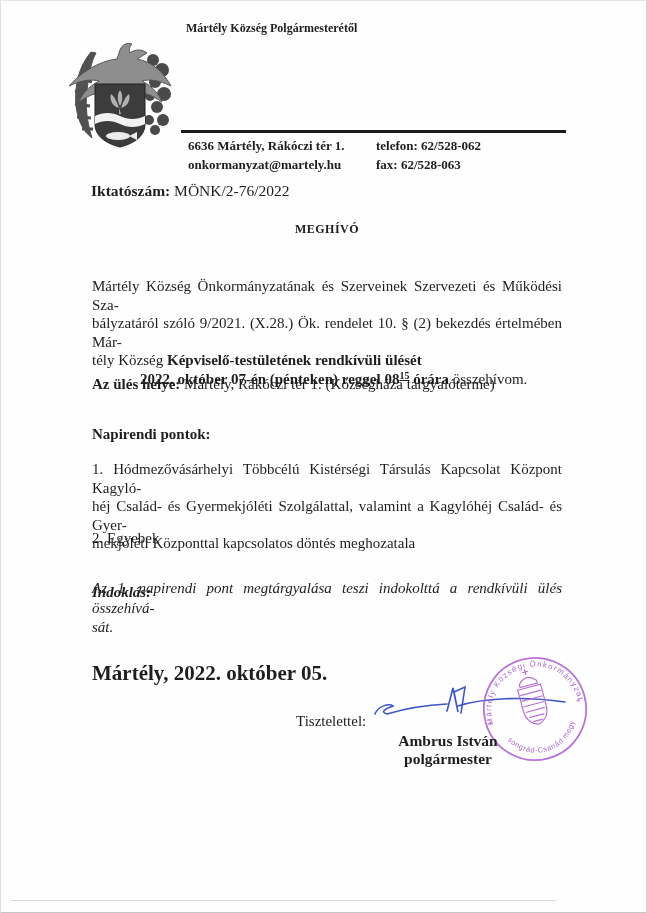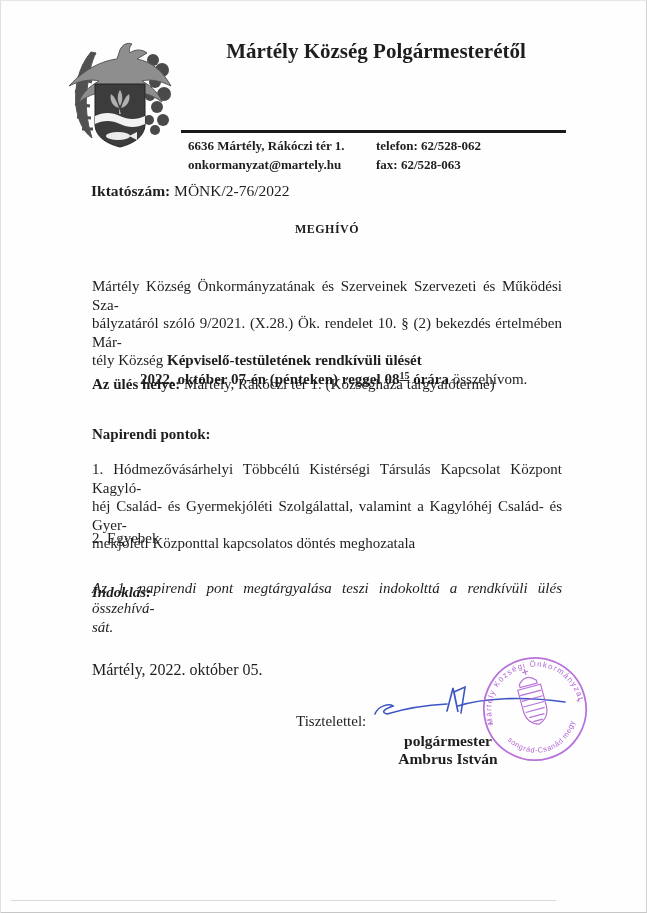--- a/index.html
+++ b/index.html
@@ -10,35 +10,35 @@
     font-family:"Liberation Serif","DejaVu Serif",serif;color:#1e1e1e;
     overflow:hidden;
   }
   .abs{position:absolute;}
   .b{font-weight:bold;}
   .u{}
   .i{font-style:italic;}
   .body-txt{font-size:15px;line-height:18.5px;}
   .col{width:470px;}
   .just{text-align:justify;text-align-last:justify;}
-  .hdr-title{left:185px;top:38px;width:380px;text-align:center;font-size:21px;font-weight:bold;}
+  .hdr-title{left:185px;top:20px;width:380px;font-size:12px;font-weight:bold;}
   .rule{left:180px;top:129px;width:385px;height:3px;background:#1a1a1a;}
   .addr{left:187px;top:135px;font-size:13px;line-height:19px;font-weight:bold;display:grid;grid-template-columns:188px auto;}
   .ikt{left:90px;top:181px;font-size:15.5px;}
   .doc-title{left:91px;top:221px;width:470px;text-align:center;font-size:12px;font-weight:bold;letter-spacing:.5px;}
   .intro{left:91px;top:276px;}
   .indent{padding-left:48px;}
   .sup15{font-size:10px;font-weight:bold;text-decoration:underline;position:relative;top:-5px;}
   .venue{left:91px;top:374px;}
   .agenda-h{left:91px;top:424px;}
   .item1{left:91px;top:459px;}
   .item2{left:91px;top:528px;}
   .ind-h{left:91px;top:582px;}
   .ind-p{left:91px;top:578px;line-height:19.5px;}
-  .close-date{left:91px;top:660px;font-size:16px;font-weight:normal;}
+  .close-date{left:91px;top:660px;font-size:21px;font-weight:bold;}
   .salut{left:295px;top:712px;font-size:15px;}
   .signer{left:377px;top:731px;width:140px;text-align:center;font-size:15.5px;font-weight:bold;line-height:18px;}
   .sig-svg{left:362px;top:678px;}
   .stamp-svg{left:477px;top:651px;}
   .arms-svg{left:64px;top:33px;}
   .scanline{left:10px;top:899px;width:545px;height:1px;background:#dadada;}
 </style>
 </head>
 <body>
 
@@ -159,19 +159,19 @@
       <g stroke="#b163d6" stroke-width="1.2">
         <path d="M58,16 v6 M55,19 h6"></path>
         <path d="M49,30 Q58,20 67,30 L67,33 L49,33 Z"></path>
         <path d="M46,35 h24 v22 q0,13 -12,17 q-12,-4 -12,-17 Z"></path>
         <path d="M47,41 h22 M47,47 h22 M47,53 h22 M48,59 h20 M50,65 h16 M53,70 h10"></path>
       </g>
     </g>
   </svg>
 
   <div class="abs signer">
+    <div>Ambrus István</div>
     <div>polgármester</div>
-    <div>Ambrus István</div>
   </div>
 
   <div class="abs scanline"></div>
 
 </div>
 
 </body></html>

